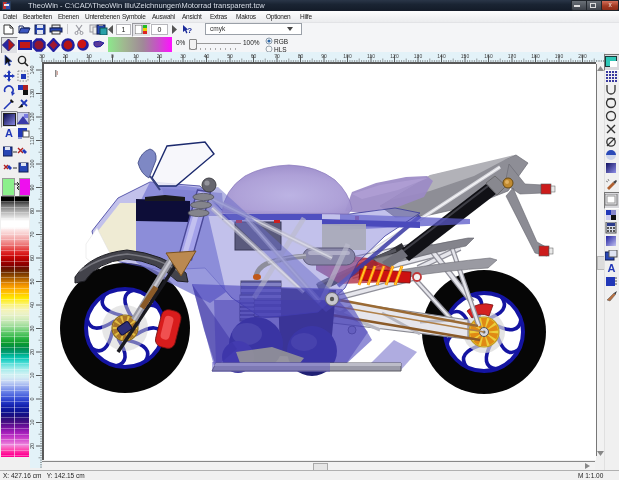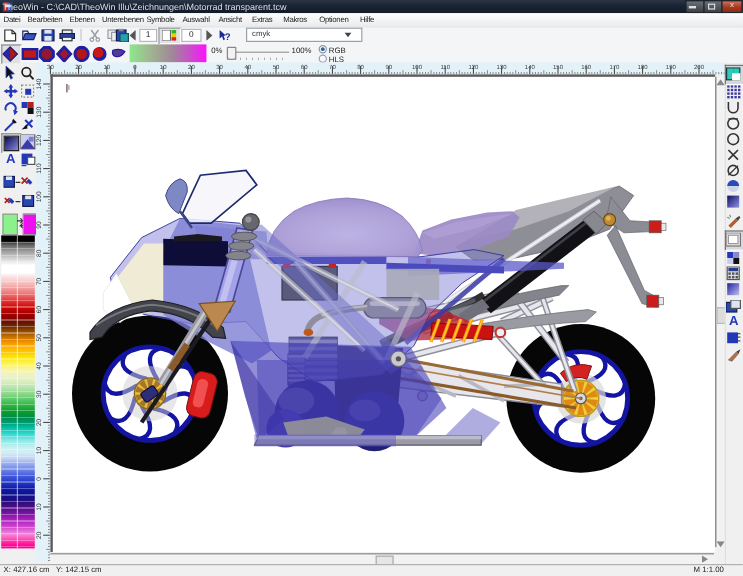--- a/index.html
+++ b/index.html
@@ -1,19 +1,19 @@
 <!DOCTYPE html>
 <html><head><meta charset="utf-8">
 <style>
 html,body{margin:0;padding:0;width:619px;height:480px;overflow:hidden;
  font-family:"Liberation Sans",sans-serif;background:#f0f0f0;}
 .abs{position:absolute;}
 #titlebar{left:0;top:0;width:619px;height:11px;
  background:linear-gradient(180deg,#2a3648 0%,#1a2433 40%,#131b28 100%);}
-#titletxt{left:2px;top:1px;color:#d8dee8;font-size:7.5px;line-height:9px;white-space:nowrap;}
+#titletxt{left:28px;top:1px;color:#d8dee8;font-size:7.5px;line-height:9px;white-space:nowrap;}
 #menubar{left:0;top:11px;width:619px;height:11px;
  background:linear-gradient(180deg,#fdfdfe 0%,#f2f3f5 55%,#ebecee 100%);
  border-bottom:1px solid #e2e3e6;}
 .mi{position:absolute;top:1px;font-size:6.5px;letter-spacing:-0.25px;color:#1a1a1a;line-height:9px;}
 #tb1{left:0;top:23px;width:619px;height:14px;background:#f4f5f7;}
 #tb2{left:0;top:37px;width:619px;height:16px;background:#f4f5f7;border-bottom:1px solid #dcdde0;}
 .ibox{position:absolute;border:1px solid #b7b7bc;background:#fff;font-size:7px;color:#222;text-align:center;}
 #hruler{left:30px;top:52px;width:575px;height:10px;background:#e3f2f8;}
 #vruler{left:30px;top:62px;width:12px;height:406px;background:#e3f2f8;}
 #leftpanel{left:0;top:53px;width:30px;height:417px;background:#f0f0f0;}

